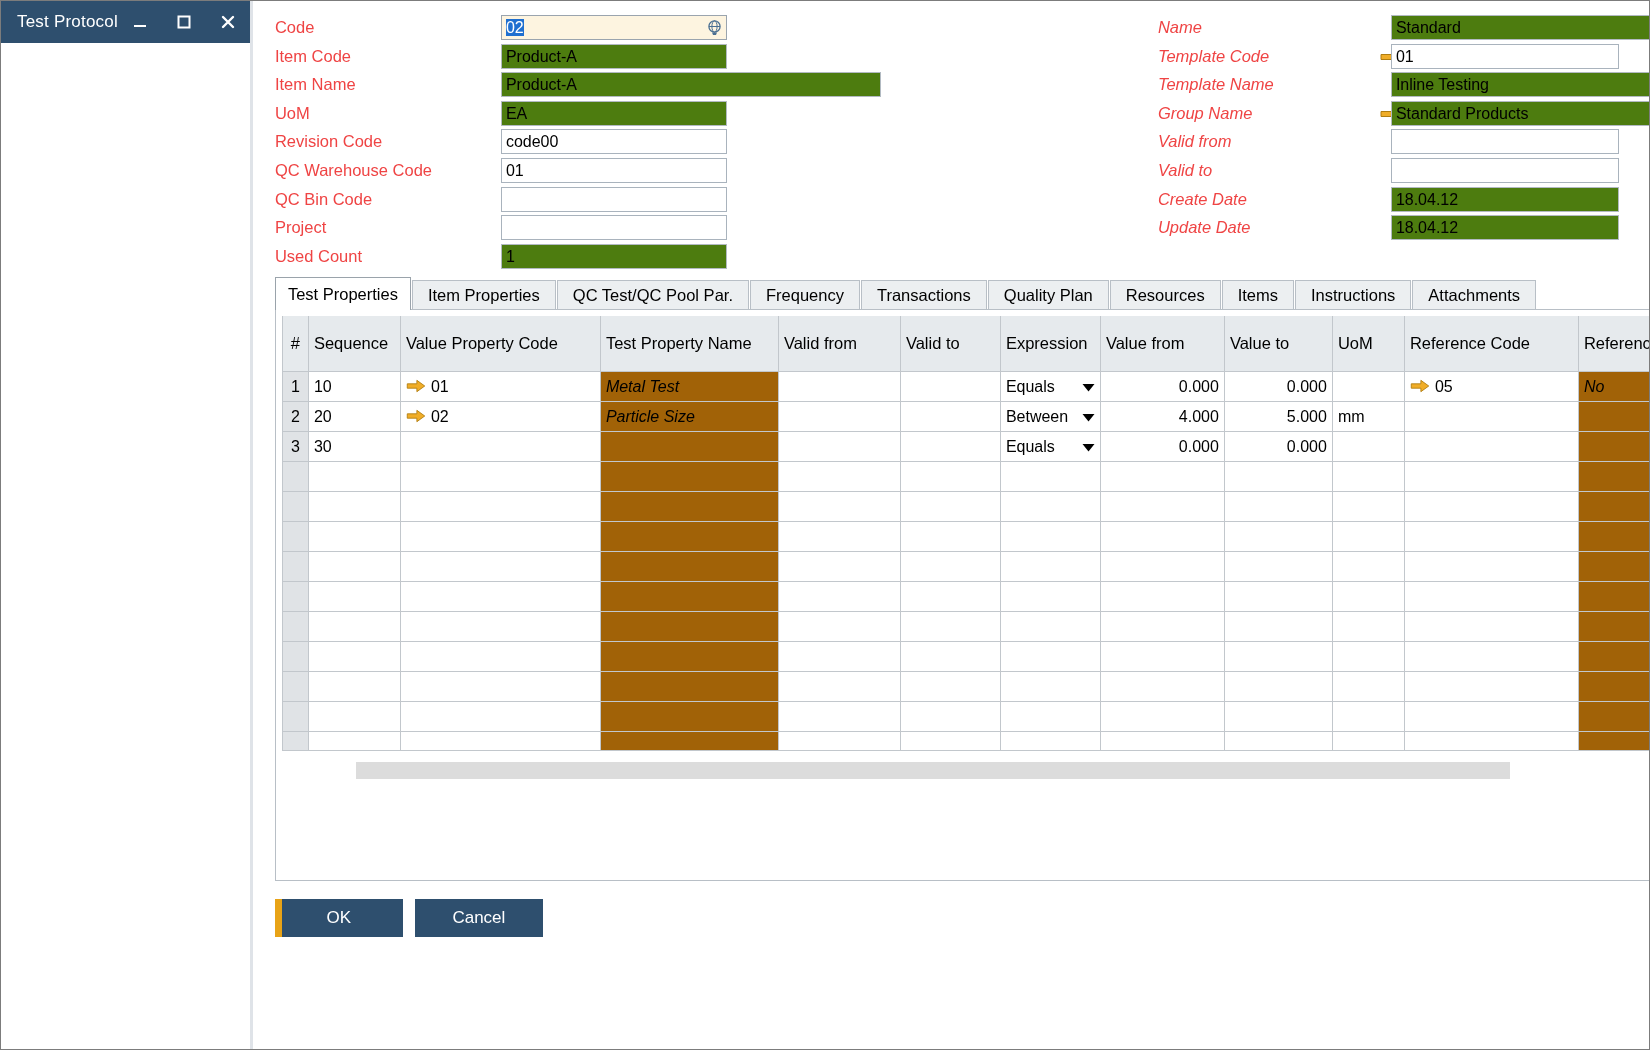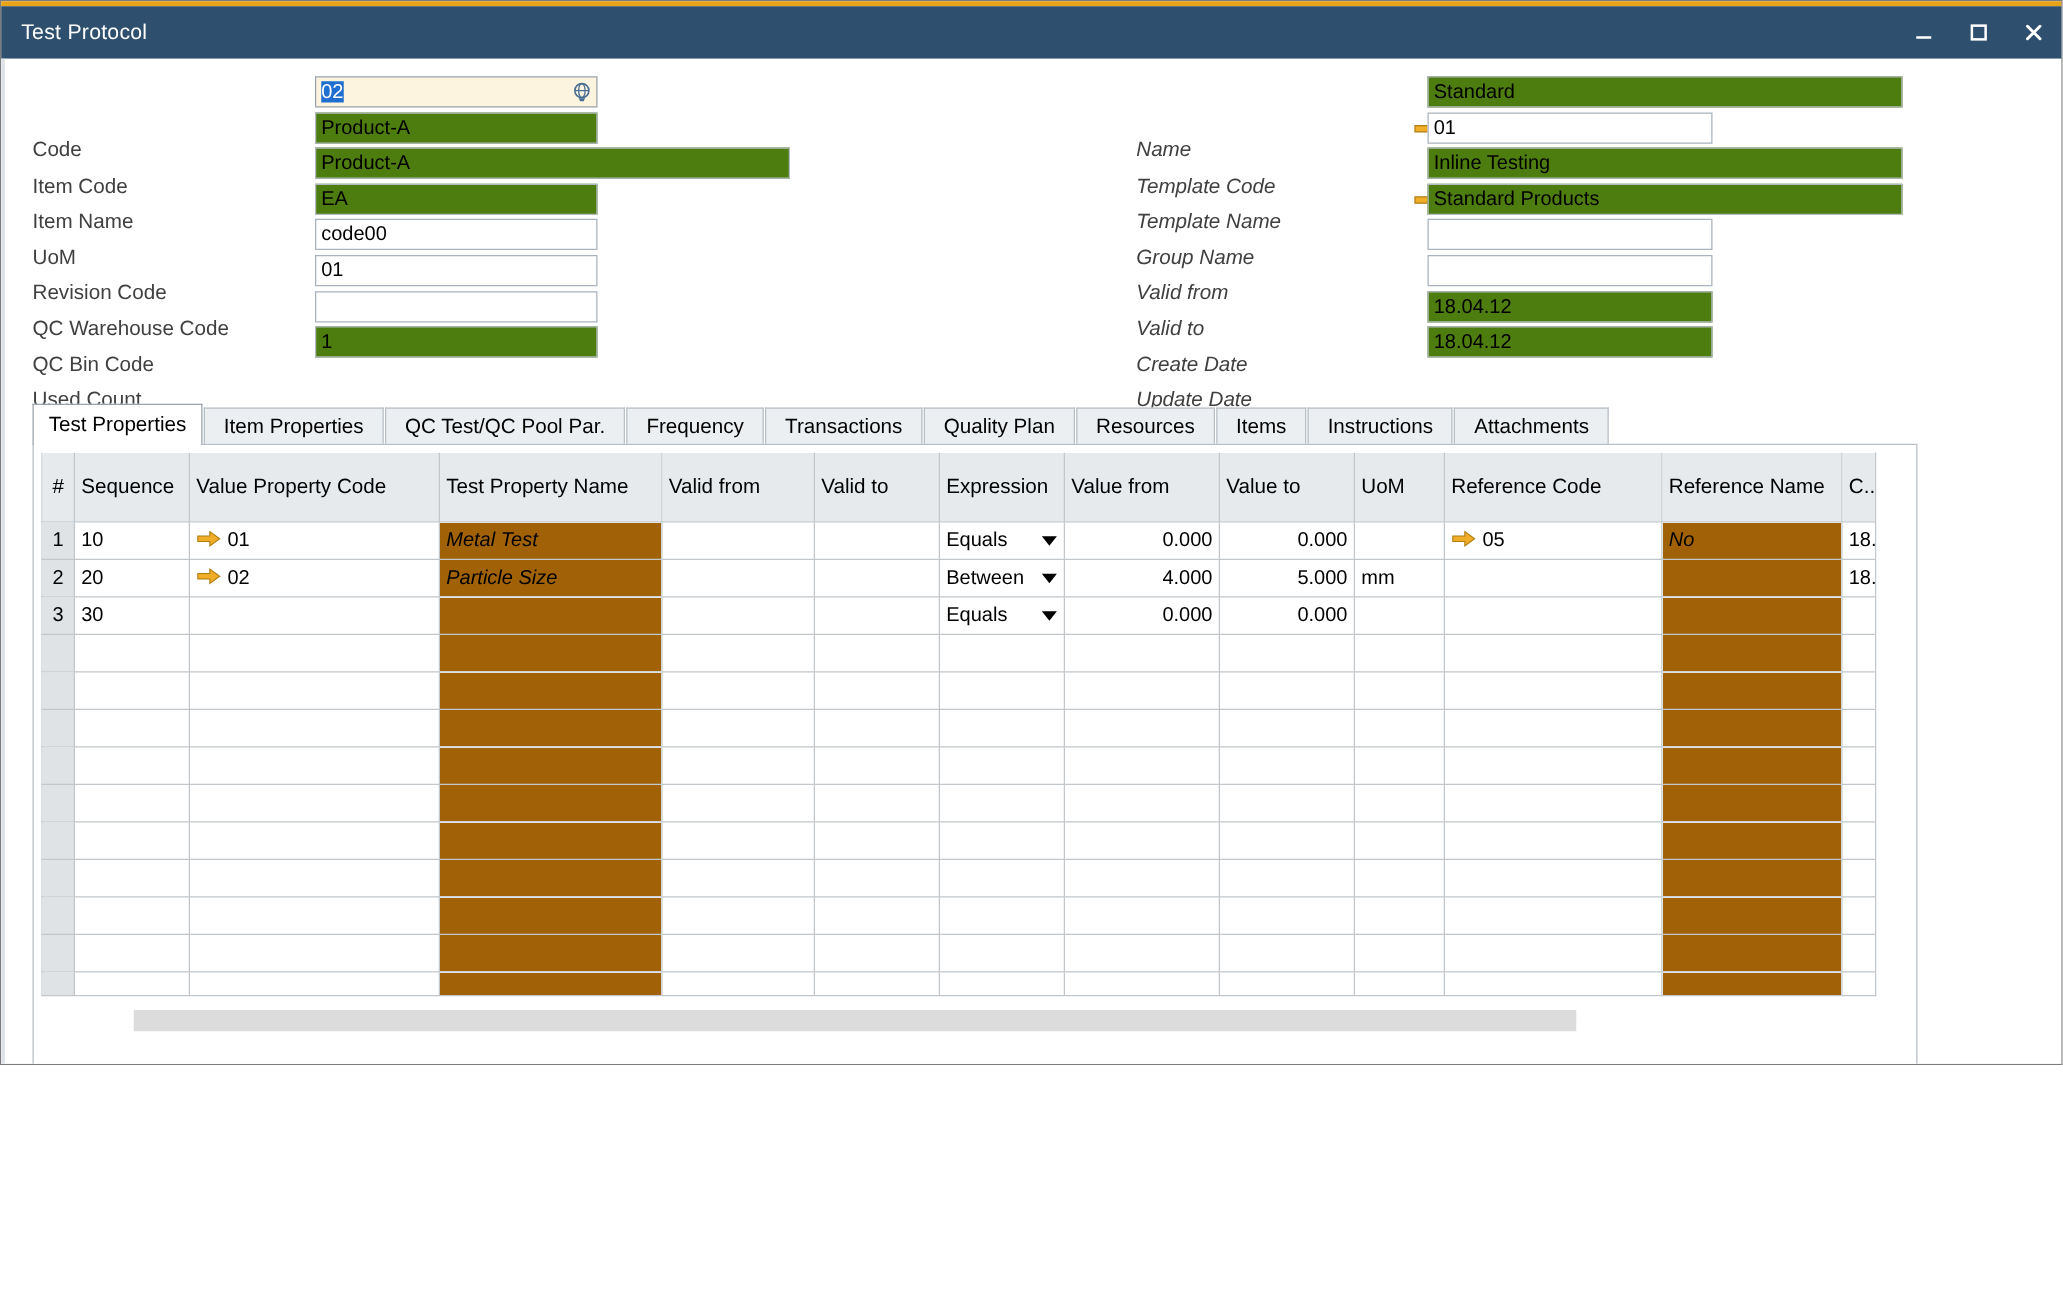--- a/index.html
+++ b/index.html
@@ -9,25 +9,25 @@
     width: 1650px; height: 1050px;
     background: #ffffff;
     font-family: "Liberation Sans", sans-serif;
     overflow: hidden;
   }
 
   
   .window {
     position: absolute;
     left: 0; top: 0;
-    width: 1650px; height: 852px;
+    width: 1650px; height: 1050px;
     background: #ffffff;
     border: 1px solid #7c7c7c;
     display: flex;
-    flex-direction: column;
+    flex-direction: row;
   }
   .topaccent {
     height: 4px;
     background: #e8a317;
     flex: 0 0 auto;
   }
   .titlebar {
     height: 42px;
     background: #2e4f6e;
     color: #ffffff;
@@ -76,25 +76,24 @@
   .fcol.right { left: 905px; width: 700px; }
 
   .frow {
     position: relative;
     height: 28.6px;
     display: flex;
     align-items: flex-start;
   }
   .flabel {
     font-size: 16.5px;
-    color: #404040;
+    color: #ef4444;
     line-height: 25px;
     white-space: nowrap;
     flex: 0 0 auto;
-    margin-top: 47px;
   }
   .fcol.left  .flabel { width: 226px; }
   .fcol.right .flabel { width: 233px; font-style: italic; }
 
   .linkarrow {
     position: absolute;
     width: 22px; height: 16px;
     top: 5px;
   }
   .fcol.left  .linkarrow { left: 232px; }
@@ -382,20 +381,26 @@
           </div>
         </div>
 
         <div class="frow">
           <div class="flabel">QC Bin Code</div>
           <div class="fieldwrap">
             <div class="field w226"></div>
           </div>
         </div>
 
+        <div class="frow">
+          <div class="flabel">Project</div>
+          <div class="fieldwrap">
+            <div class="field w226"></div>
+          </div>
+        </div>
 
         <div class="frow">
           <div class="flabel">Used Count</div>
           <div class="fieldwrap">
             <div class="field ro w226">1</div>
           </div>
         </div>
 
       </div>
 

